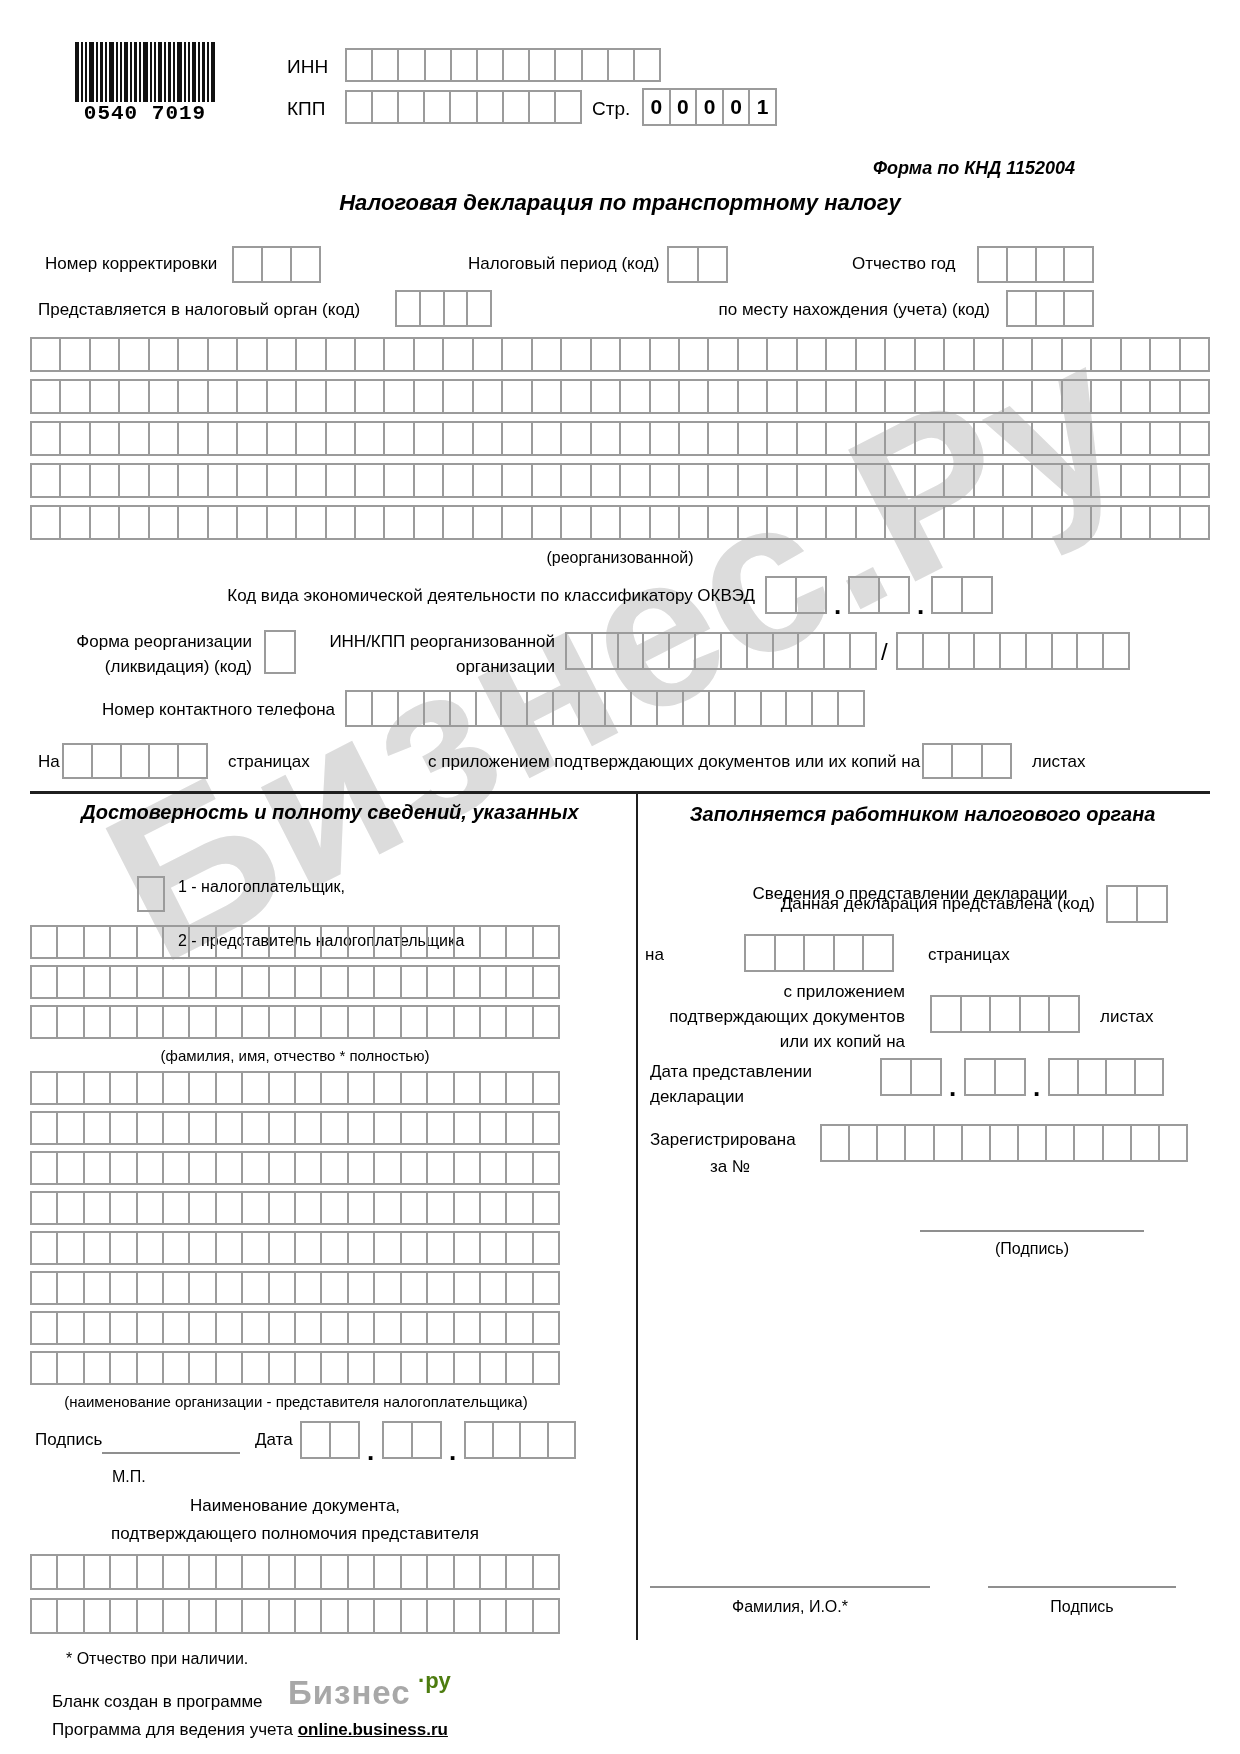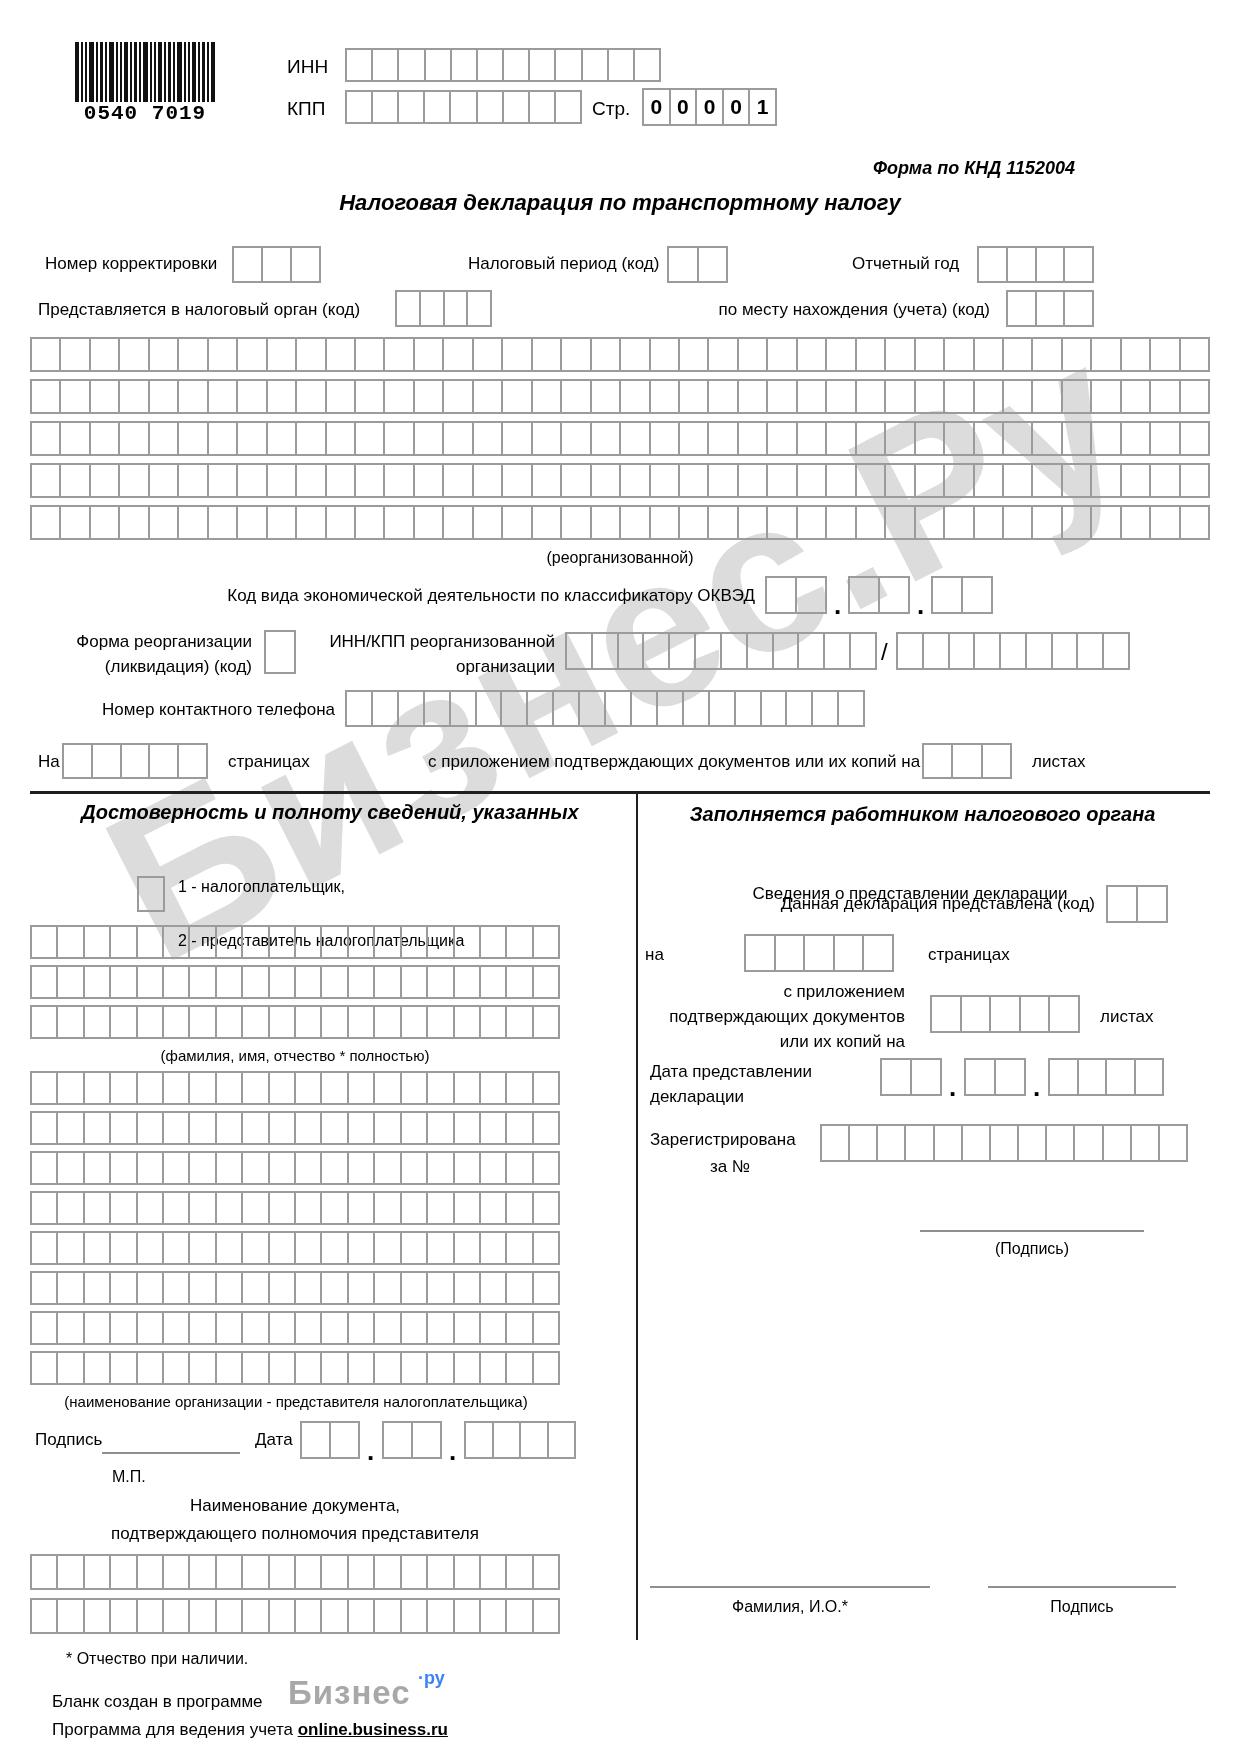--- a/index.html
+++ b/index.html
@@ -20,21 +20,21 @@
   .dot{font-size:26px;font-weight:bold;line-height:10px;}
   .hline{border-top:3px solid #1f1f1f;}
   .vline{background:#1f1f1f;}
   .sigline{border-top:2px solid #8f8f8f;}
   .wm{position:absolute;left:70px;top:790px;z-index:0;font-size:215px;font-weight:bold;
       color:#dcdcdc;white-space:nowrap;transform:rotate(-27deg);transform-origin:left top;
       letter-spacing:2px;pointer-events:none;}
   .barcode-digits{font-family:"Liberation Mono","DejaVu Sans Mono",monospace;
       font-weight:bold;font-size:21px;letter-spacing:1px;background:#fff;text-align:center;}
   .brand{font-size:33px;font-weight:bold;color:#a8a8a8;letter-spacing:1px;}
-  .brand-sup{font-size:18px;font-weight:bold;color:#3b82f6;}
+  .brand-sup{font-size:22px;font-weight:bold;color:#4d7c0f;}
   .link{font-weight:bold;text-decoration:underline;color:#000;}
 </style>
 </head>
 <body>
 
 <div class="page">
 
   <div class="wm">Бизнес.Ру</div>
 
   <div class="abs" style="left:75px;top:42px;width:140px;height:64px;">
@@ -117,21 +117,21 @@
   <div class="abs cells" style="left:232px;top:246px;width:89px;height:37px;">
       <span class="cell"></span>
       <span class="cell"></span>
       <span class="cell"></span>
     </div>
   <div class="abs lbl" style="left:468px;top:254px;">Налоговый период (код)</div>
   <div class="abs cells" style="left:667px;top:246px;width:61px;height:37px;">
       <span class="cell"></span>
       <span class="cell"></span>
     </div>
-  <div class="abs lbl" style="left:852px;top:254px;">Отчетный год</div>
+  <div class="abs lbl" style="left:852px;top:254px;">Отчество год</div>
   <div class="abs cells" style="left:977px;top:246px;width:117px;height:37px;">
       <span class="cell"></span>
       <span class="cell"></span>
       <span class="cell"></span>
       <span class="cell"></span>
     </div>
 
   <div class="abs lbl" style="left:38px;top:300px;">Представляется в налоговый орган (код)</div>
   <div class="abs cells" style="left:395px;top:290px;width:97px;height:37px;">
       <span class="cell"></span>

